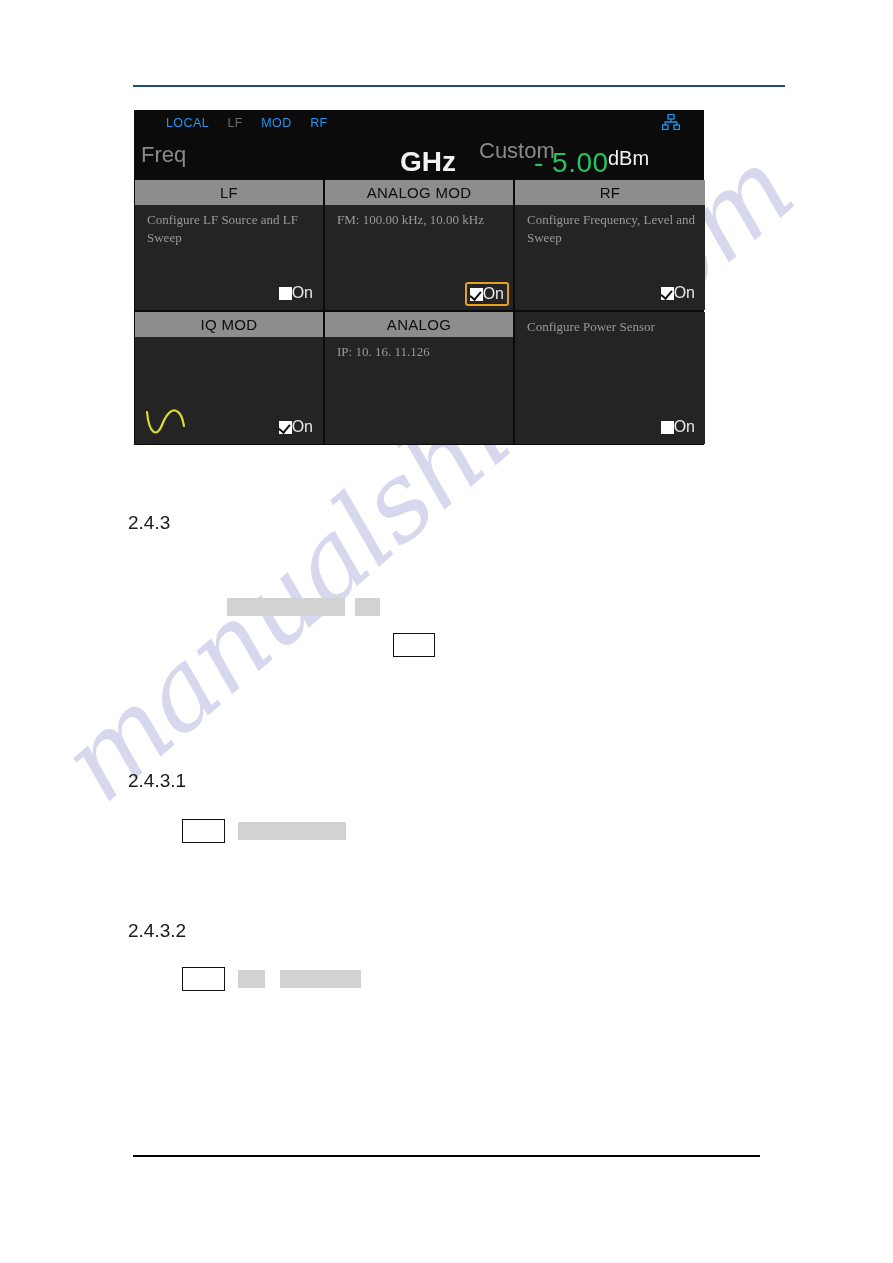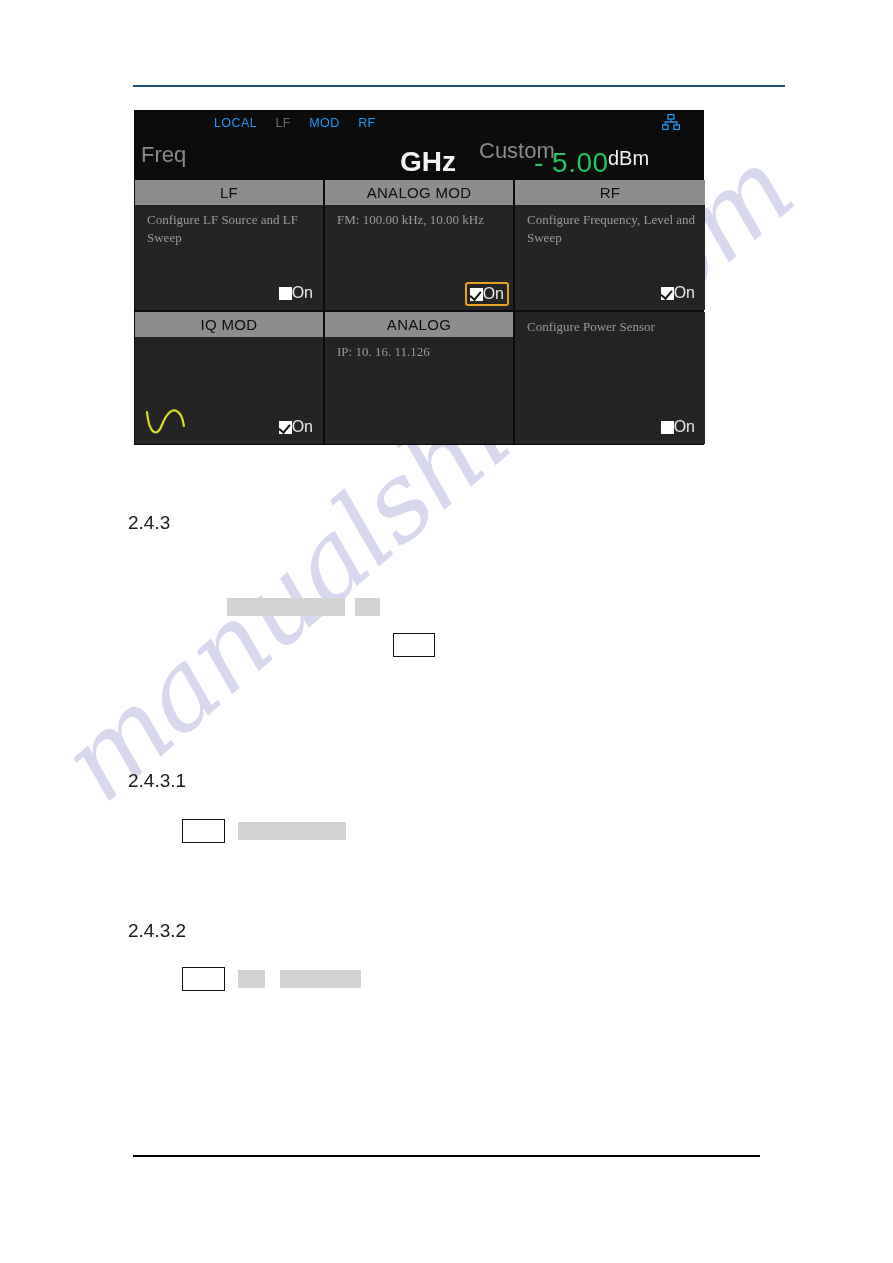--- a/index.html
+++ b/index.html
@@ -73,21 +73,21 @@
     width: 570px;
     height: 335px;
     background: #0b0b0b;
     z-index: 10;
     box-sizing: border-box;
   }
 
   .statusbar {
     position: relative;
     height: 26px;
-    padding: 3px 10px 0 80px;
+    padding: 3px 10px 0 32px;
     box-sizing: border-box;
   }
   .status-flag {
     font-size: 12.5px;
     letter-spacing: 0.4px;
     margin-right: 14px;
     display: inline-block;
   }
   .status-flag.active { color: #2196f3; }
   .status-flag.inactive { color: #6e6e6e; }

